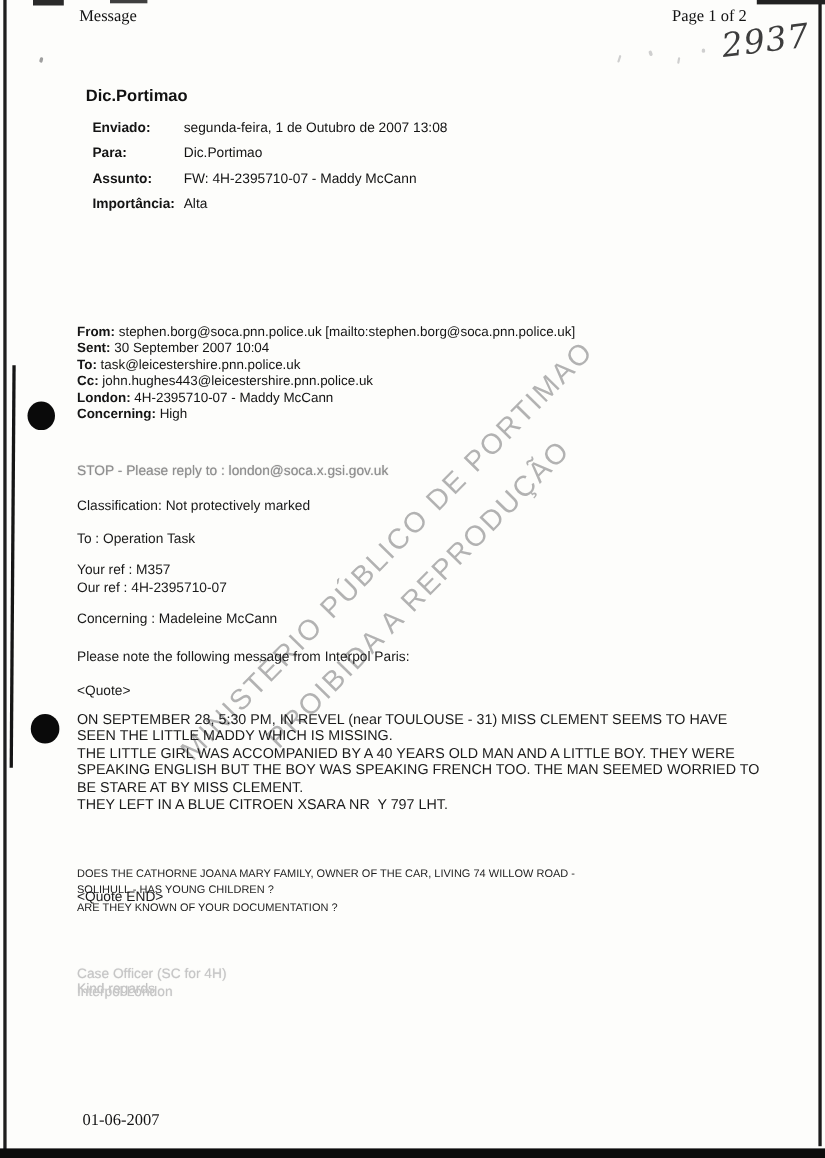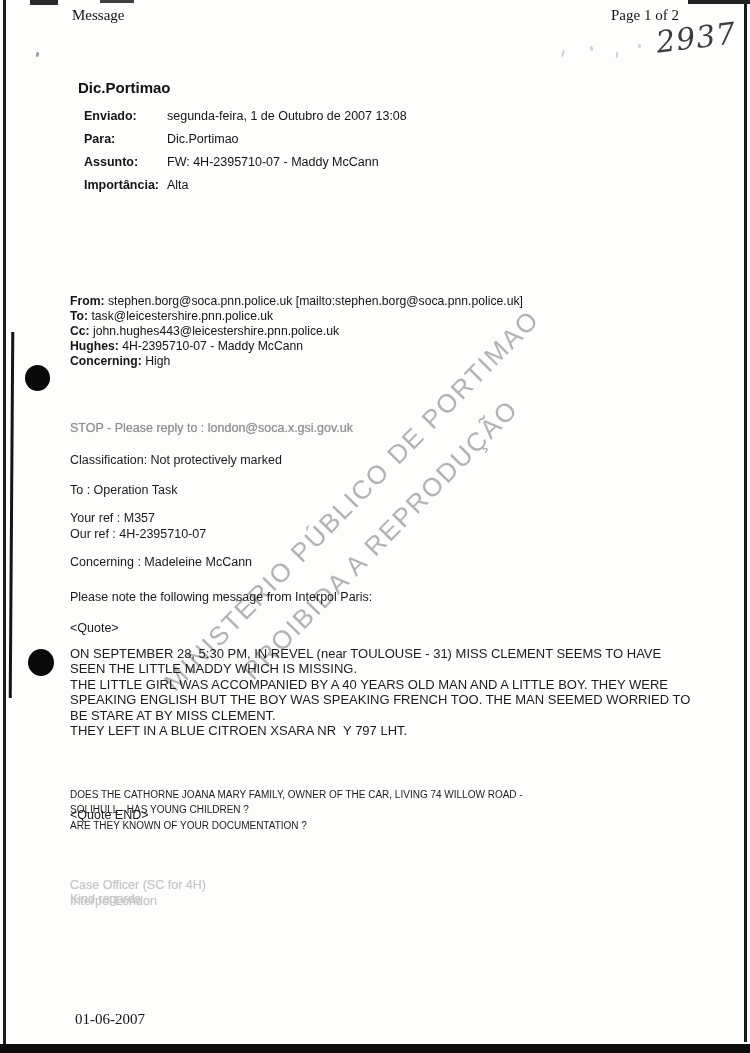--- a/index.html
+++ b/index.html
@@ -109,23 +109,24 @@
       <span class="pt-value">FW: 4H-2395710-07 - Maddy McCann</span>
     </div>
     <div class="pt-row">
       <span class="pt-label">Importância:</span>
       <span class="pt-value">Alta</span>
     </div>
   </div>
 
   <div class="abs fwd-block">
     <div><span class="fwd-label">From:</span> <span>stephen.borg@soca.pnn.police.uk [mailto:stephen.borg@soca.pnn.police.uk]</span></div>
+    <div><span class="fwd-label">Sent:</span> <span>30 September 2007 10:04</span></div>
     <div><span class="fwd-label">To:</span> <span>task@leicestershire.pnn.police.uk</span></div>
     <div><span class="fwd-label">Cc:</span> <span>john.hughes443@leicestershire.pnn.police.uk</span></div>
-    <div><span class="fwd-label">Hughes:</span> <span>4H-2395710-07 - Maddy McCann</span></div>
+    <div><span class="fwd-label">London:</span> <span>4H-2395710-07 - Maddy McCann</span></div>
     <div><span class="fwd-label">Concerning:</span> <span>High</span></div>
   </div>
 
   <div class="abs bline stop-line">STOP - Please reply to : london@soca.x.gsi.gov.uk</div>
   <div class="abs bline classification">Classification: Not protectively marked</div>
   <div class="abs bline to-line">To : Operation Task</div>
   <div class="abs bline your-ref">Your ref : M357</div>
   <div class="abs bline our-ref">Our ref : 4H-2395710-07</div>
   <div class="abs bline concerning">Concerning : Madeleine McCann</div>
   <div class="abs bline intro">Please note the following message from Interpol Paris:</div>

